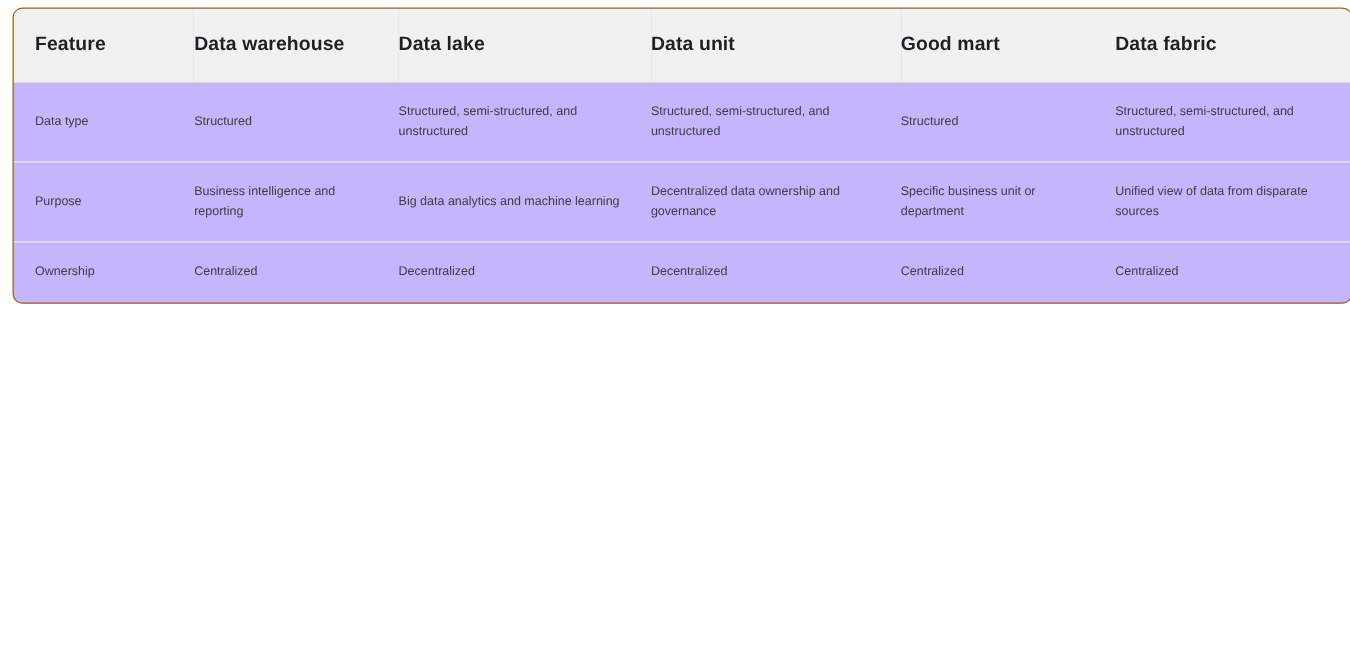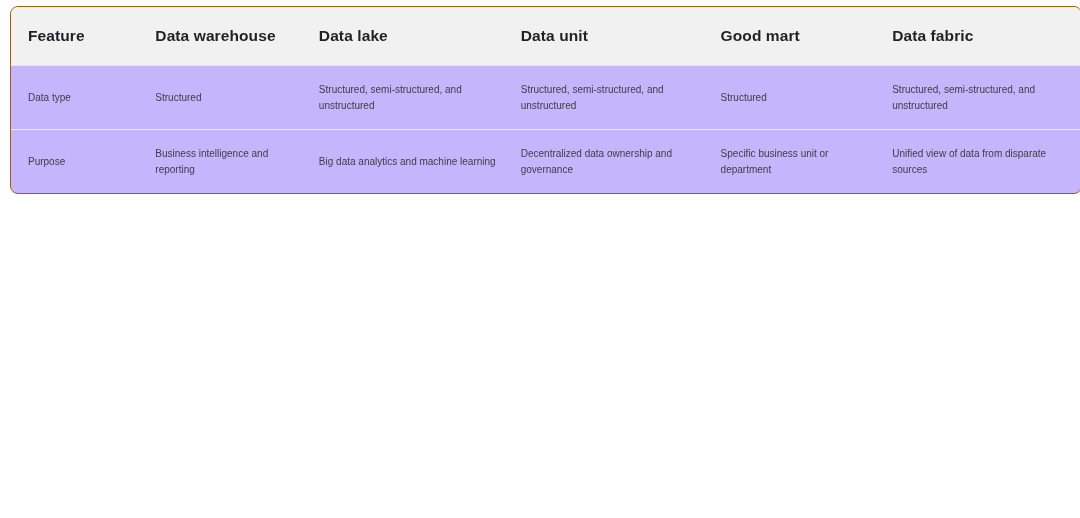--- a/index.html
+++ b/index.html
@@ -114,19 +114,27 @@
 
       <tr class="row-tall">
         <td class="col-0">Purpose</td>
         <td>Business intelligence and reporting</td>
         <td>Big data analytics and machine learning</td>
         <td>Decentralized data ownership and governance</td>
         <td>Specific business unit or department</td>
         <td>Unified view of data from disparate sources</td>
       </tr>
 
+      <tr>
+        <td class="col-0">Ownership</td>
+        <td>Centralized</td>
+        <td>Decentralized</td>
+        <td>Decentralized</td>
+        <td>Centralized</td>
+        <td>Centralized</td>
+      </tr>
 
 
 
 
     </tbody>
   </table>
 </div>
 
 </body></html>

